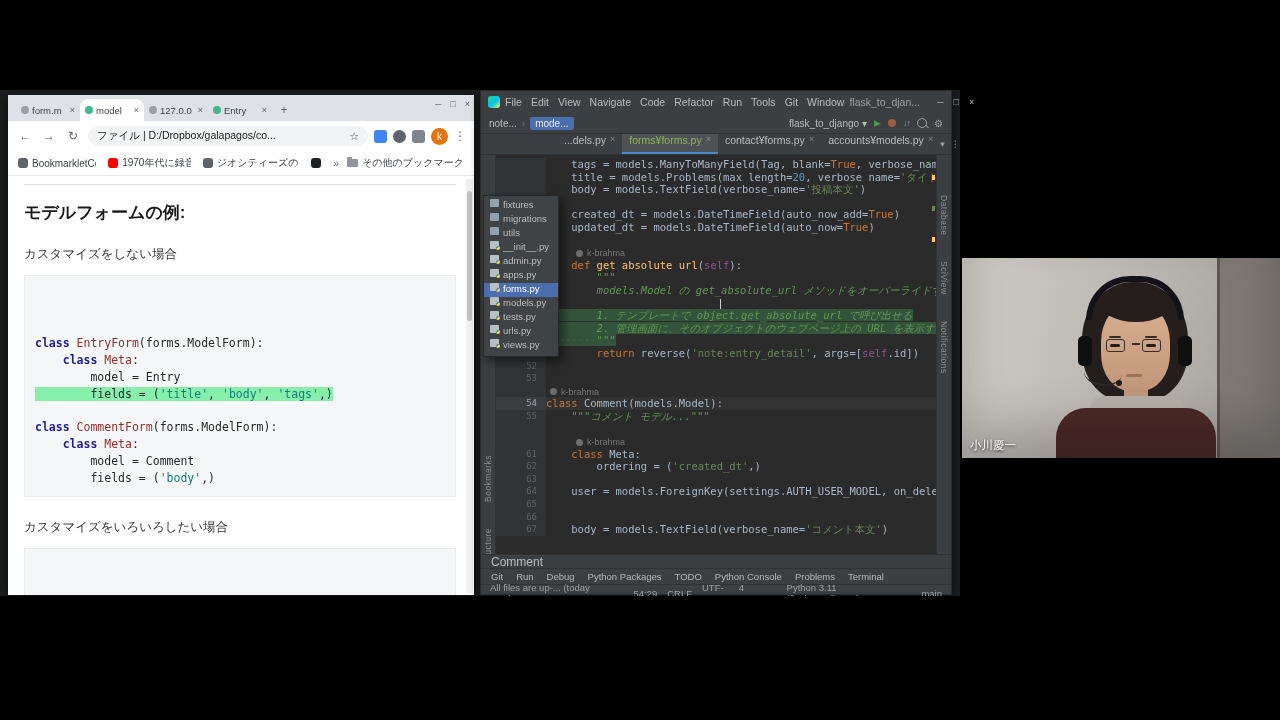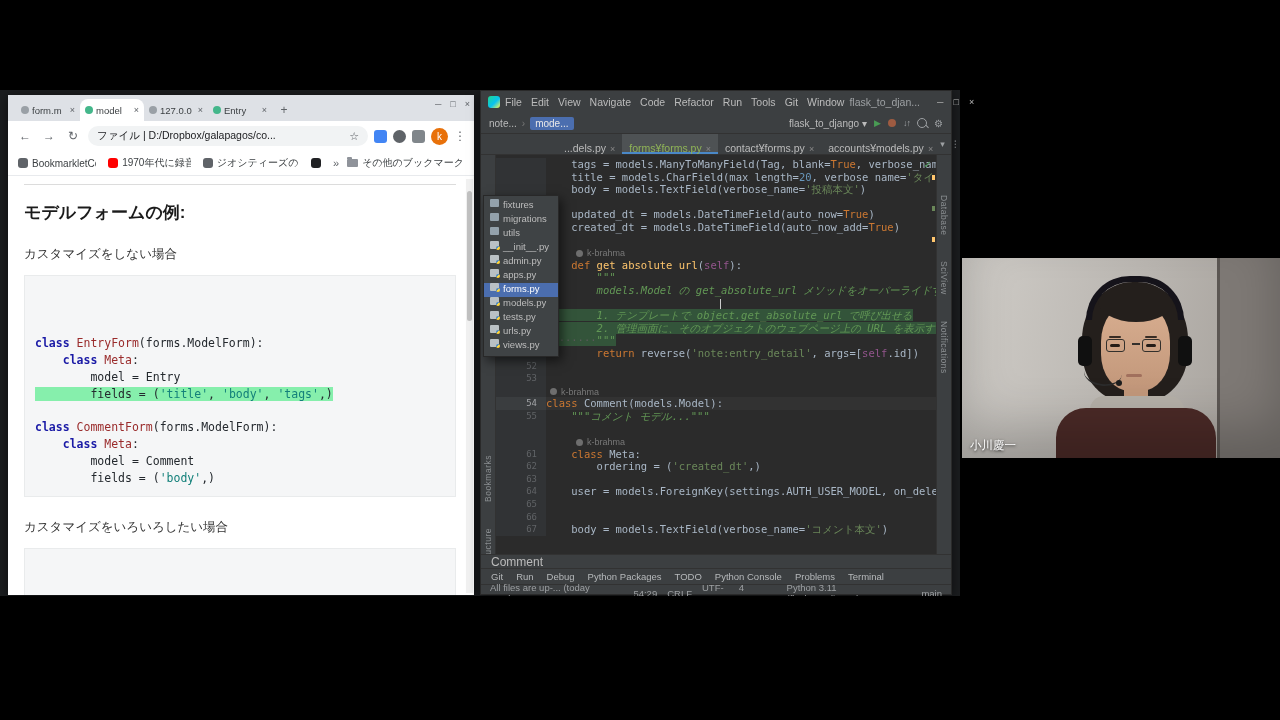--- a/index.html
+++ b/index.html
@@ -67,21 +67,21 @@
   .crumb-sep{color:#777;}
   .pw-nav-right{margin-left:auto;display:flex;align-items:center;gap:7px;}
   .runcfg{display:flex;align-items:center;gap:3px;color:#bbb;}
   .play{color:#499c54;font-size:9px;}
   .bug{width:8px;height:8px;border-radius:50%;background:#9e5b41;}
   .gitarrows{color:#9da0a3;font-size:9px;letter-spacing:-1px;}
   .mag{width:8px;height:8px;border:1.4px solid #9da0a3;border-radius:50%;position:relative;}
   .mag::after{content:"";position:absolute;left:7px;top:7px;width:4px;height:1.4px;background:#9da0a3;transform:rotate(45deg);}
   .gear{color:#9da0a3;font-size:10px;}
   .pw-tabs{height:20px;display:flex;align-items:center;padding-left:76px;border-bottom:1px solid #323232;font-size:10.5px;}
-  .ptab{display:flex;align-items:flex-end;gap:4px;padding:0 7px;height:20px;color:#bbb;white-space:nowrap;}
+  .ptab{display:flex;align-items:flex-start;gap:4px;padding:0 7px;height:20px;color:#bbb;white-space:nowrap;}
   .ptab.active{background:#4e5254;color:#8fb457;box-shadow:inset 0 -2px 0 #4a88c7;}
   .ptab .pclose{font-size:9px;color:#888;}
   .ptab-extra{margin-left:auto;padding-right:6px;color:#9da0a3;font-size:9px;display:flex;gap:6px;}
   .pw-main{position:relative;height:399px;display:flex;overflow:hidden;}
   .strip{width:14px;background:#3c3f41;flex:none;position:relative;}
   .strip.l{border-right:1px solid #323232;}
   .strip.r{border-left:1px solid #323232;}
   .vlabel{writing-mode:vertical-rl;font-size:8.5px;color:#8a8e91;letter-spacing:.5px;white-space:nowrap;}
   .strip .stack{position:absolute;left:2px;display:flex;flex-direction:column;gap:26px;align-items:center;}
   .strip.l .stack{top:300px;}
@@ -366,41 +366,41 @@
         <div class="editor">
           <div>
 
               <div class="crow">
                 <span class="lnum"></span>
                 <span class="ltext"><span class="tok-p">    tags = models.ManyToManyField(Tag, blank=</span><span class="tok-k">True</span><span class="tok-p">, verbose_name=</span></span>
               </div>
 
               <div class="crow">
                 <span class="lnum"></span>
-                <span class="ltext"><span class="tok-p">    title = models.CharField(max_length=</span><span class="tok-n">20</span><span class="tok-p">, verbose_name=</span><span class="tok-s">'タイトル'</span></span>
+                <span class="ltext"><span class="tok-p">    title = models.Problems(max_length=</span><span class="tok-n">20</span><span class="tok-p">, verbose_name=</span><span class="tok-s">'タイトル'</span></span>
               </div>
 
               <div class="crow">
                 <span class="lnum"></span>
                 <span class="ltext"><span class="tok-p">    body = models.TextField(verbose_name=</span><span class="tok-s">'投稿本文'</span><span class="tok-p">)</span></span>
               </div>
 
               <div class="crow">
                 <span class="lnum"></span>
                 <span class="ltext"></span>
               </div>
 
               <div class="crow">
                 <span class="lnum"></span>
+                <span class="ltext"><span class="tok-p">    created_dt = models.DateTimeField(auto_now_add=</span><span class="tok-k">True</span><span class="tok-p">)</span></span>
+              </div>
+
+              <div class="crow">
+                <span class="lnum"></span>
                 <span class="ltext"><span class="tok-p">    updated_dt = models.DateTimeField(auto_now=</span><span class="tok-k">True</span><span class="tok-p">)</span></span>
-              </div>
-
-              <div class="crow">
-                <span class="lnum"></span>
-                <span class="ltext"><span class="tok-p">    created_dt = models.DateTimeField(auto_now_add=</span><span class="tok-k">True</span><span class="tok-p">)</span></span>
               </div>
 
               <div class="crow">
                 <span class="lnum"></span>
                 <span class="ltext"></span>
               </div>
 
               <div class="crow">
                 <span class="lnum"></span>
                 <span class="ltext" style="padding-left: 30px;"><span class="ann-ic"></span><span class="ann-tx">k-brahma</span></span>

